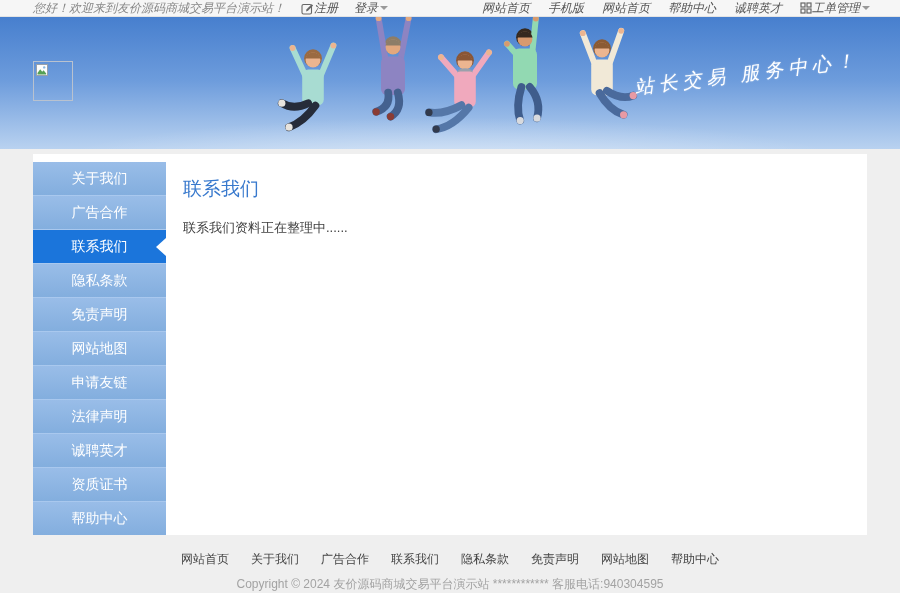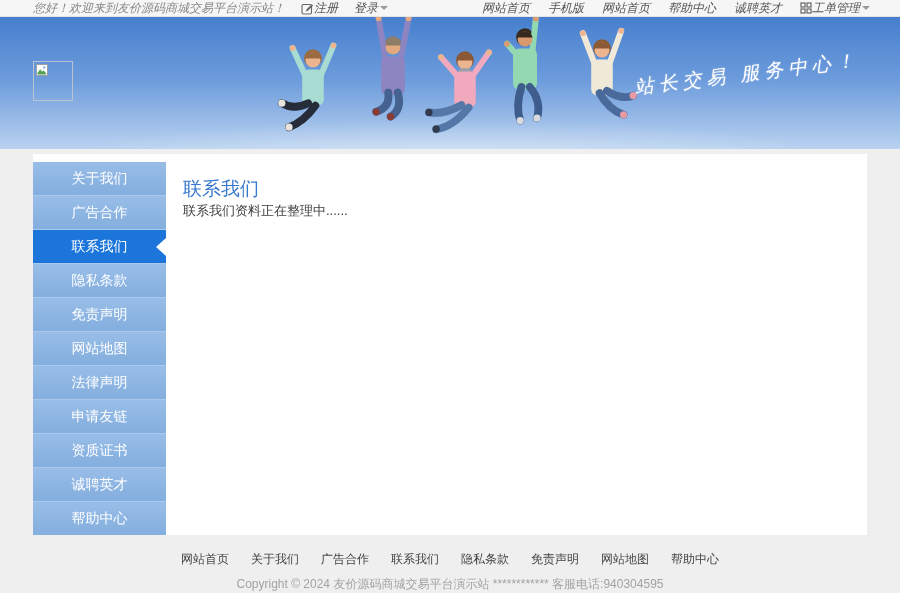--- a/index.html
+++ b/index.html
@@ -49,21 +49,21 @@
     border-bottom:1px solid #a9c8ee;
   }
   .menu-item:last-child{ border-bottom:none; }
   .menu-item.active{ background:#1b75db; }
   .menu-item.active::after{
     content:""; position:absolute; right:0; top:50%; transform:translateY(-50%);
     border-top:9px solid transparent; border-bottom:9px solid transparent; border-right:10px solid #fff;
   }
   .content{ margin-left:150px; padding:22px 20px 0 0; }
   .content h1{ font-size:19px; font-weight:normal; color:#3879cd; }
-  .content p{ font-size:13px; color:#404040; }
+  .content p{ margin-top:17px; font-size:13px; color:#404040; }
   
   .footer{ padding-top:16px; text-align:center; }
   .footer-links{ display:flex; justify-content:center; gap:22px; font-size:12px; color:#444; }
   .footer-links span{ cursor:pointer; }
   .copyright{ margin-top:8px; font-size:12px; color:#a3a3a3; }
 </style>
 </head>
 <body>
 
 <div class="topbar">
@@ -192,24 +192,24 @@
 
 <div class="main">
   <div class="panel">
     <nav class="side-menu" id="side-menu">
         <div class="menu-item">关于我们</div>
         <div class="menu-item">广告合作</div>
         <div class="menu-item active">联系我们</div>
         <div class="menu-item">隐私条款</div>
         <div class="menu-item">免责声明</div>
         <div class="menu-item">网站地图</div>
+        <div class="menu-item">申请友链</div>
         <div class="menu-item">法律声明</div>
-        <div class="menu-item">申请友链</div>
+        <div class="menu-item">诚聘英才</div>
         <div class="menu-item">资质证书</div>
-        <div class="menu-item">诚聘英才</div>
         <div class="menu-item">帮助中心</div>
       </nav>
     <div class="content">
       <h1>联系我们</h1>
       <p>联系我们资料正在整理中......</p>
     </div>
   </div>
 </div>
 
 <div class="footer">

